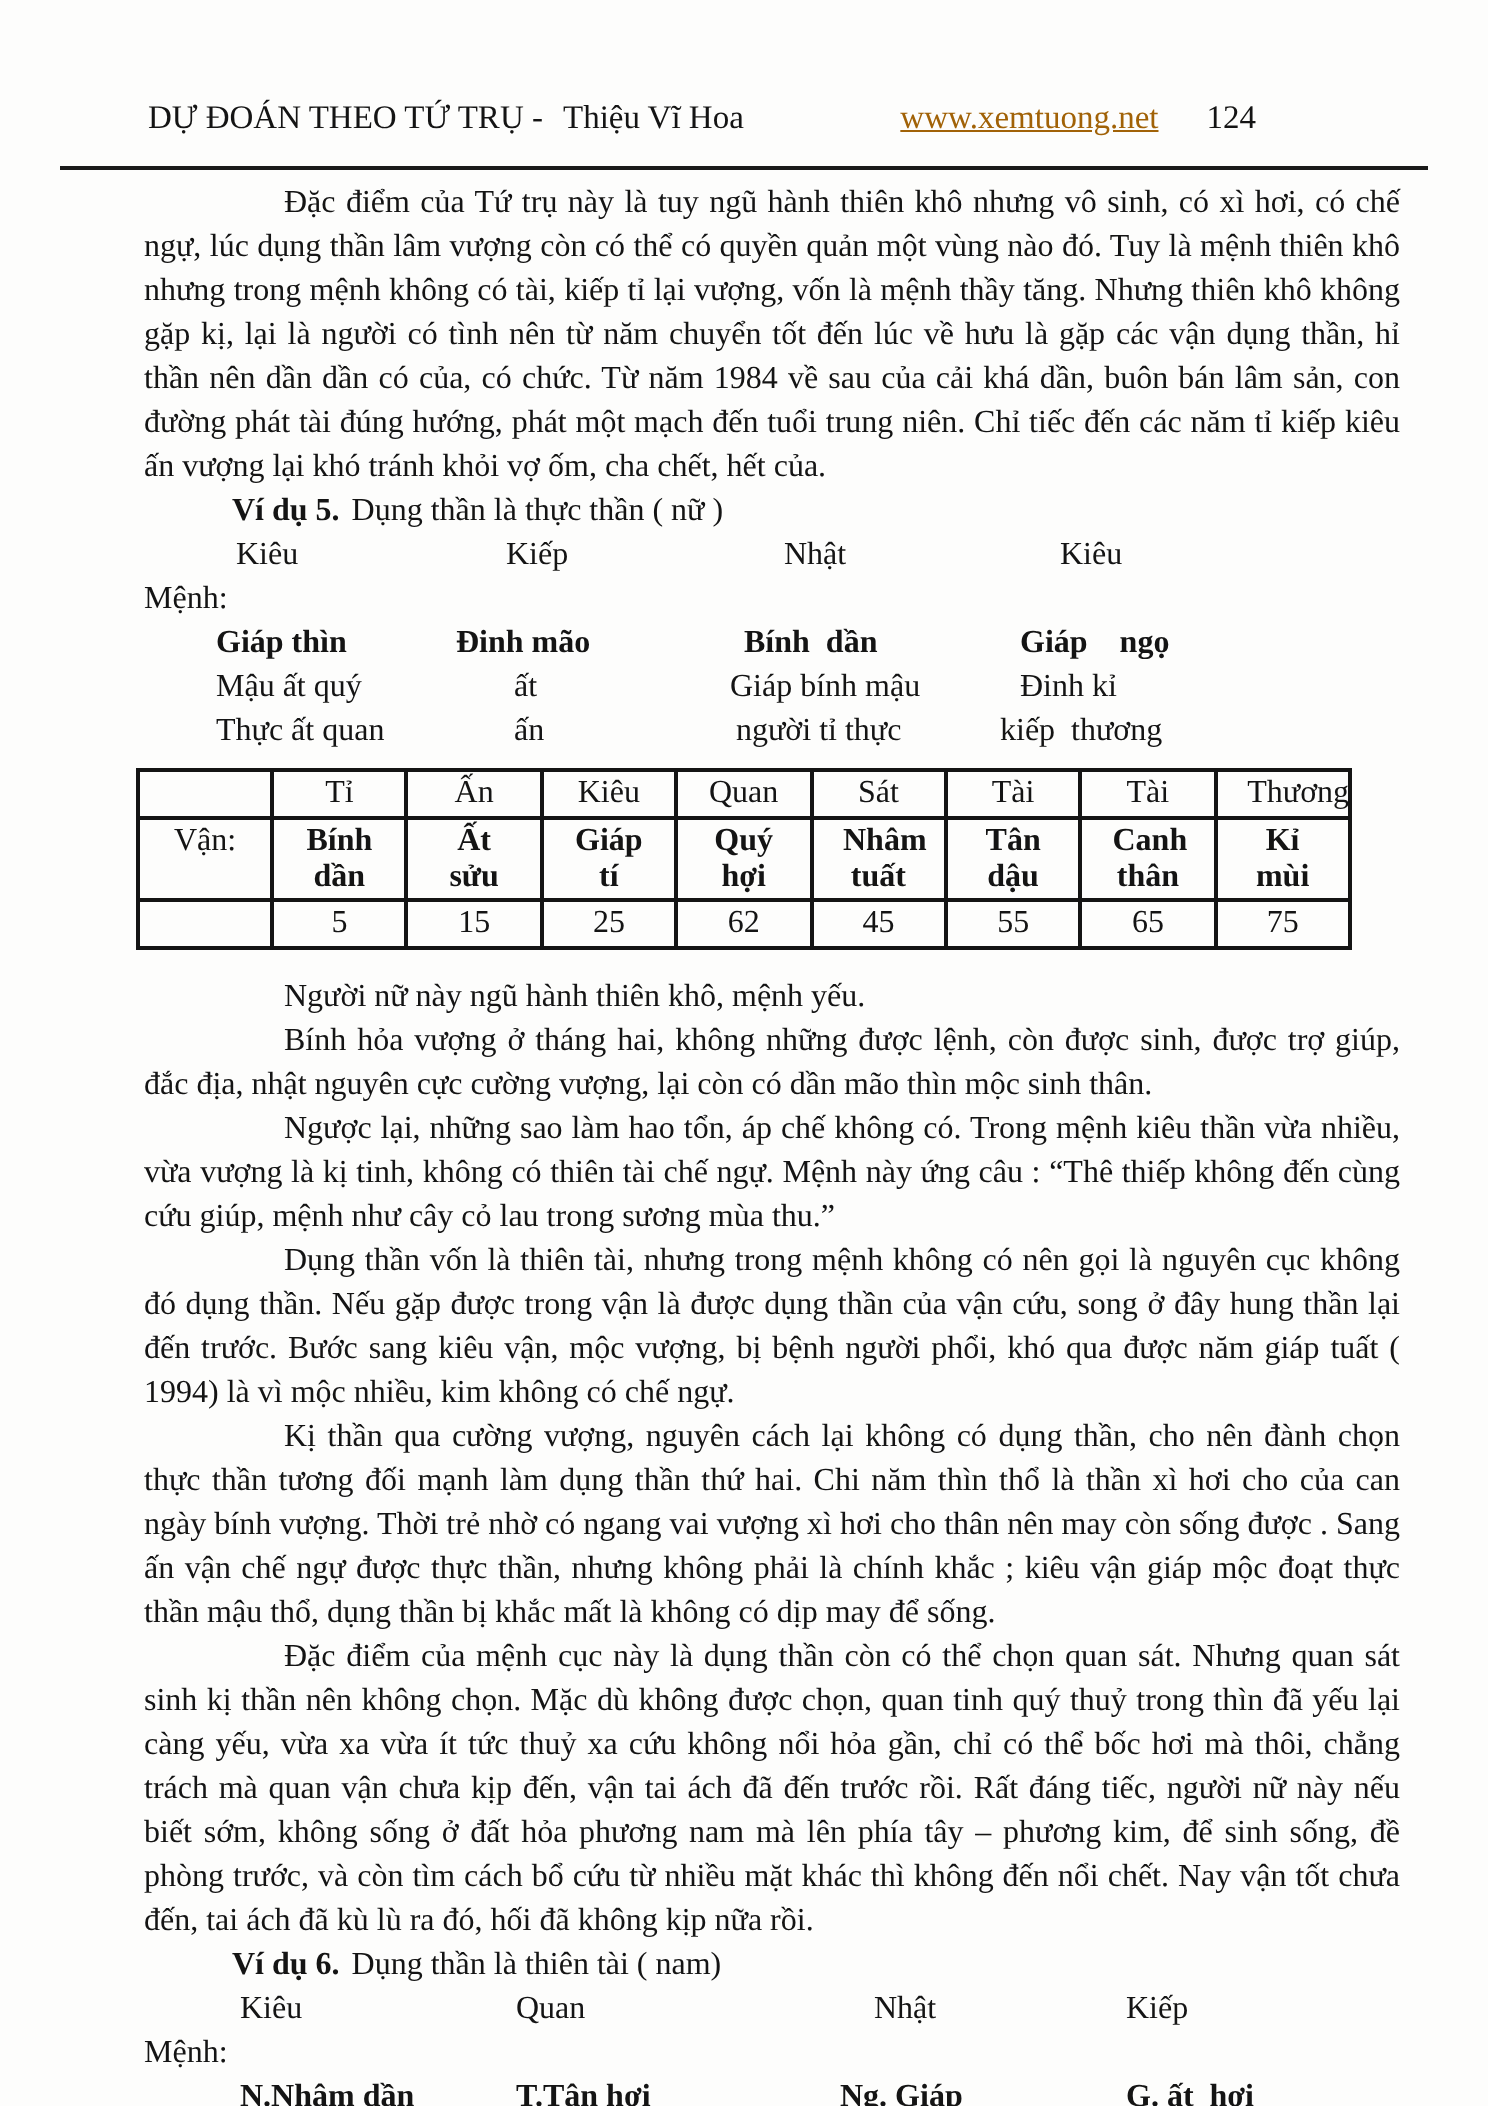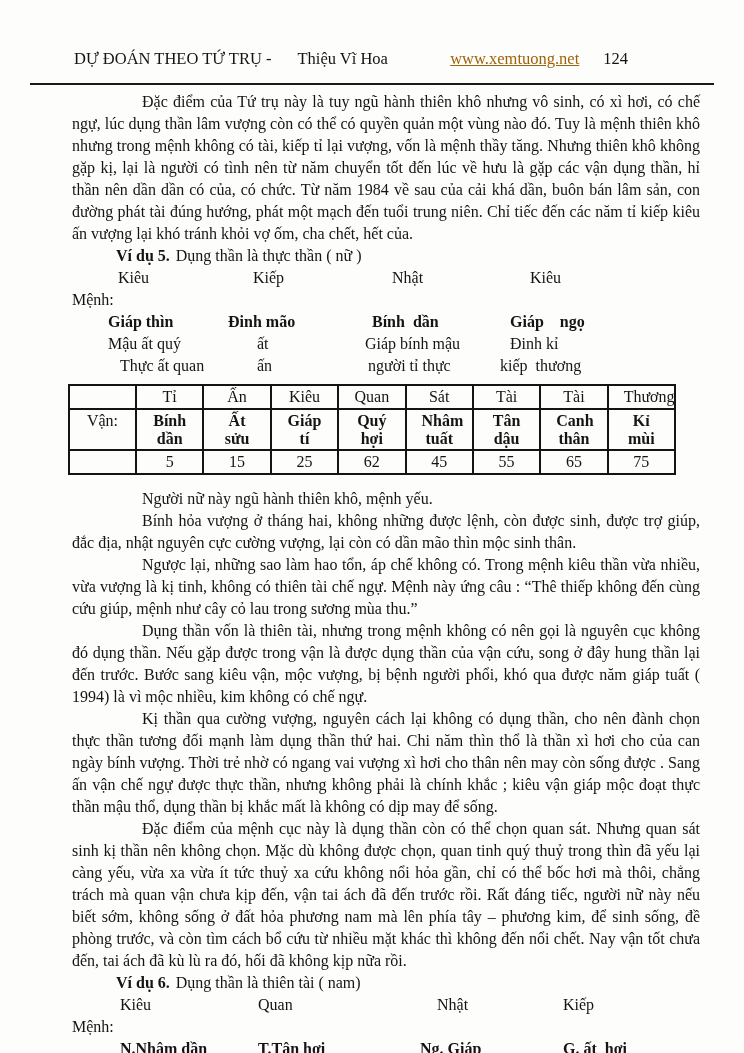--- a/index.html
+++ b/index.html
@@ -10,21 +10,21 @@
     font-size:16px;line-height:22px;
   }
   .page{width:744px;height:1053px;position:relative;}
   
   .hdr{
     margin:0 30px;padding:48px 40px 13px 44px;
     border-bottom:2px solid #1a1a1a;
     display:flex;align-items:baseline;
     font-size:16.5px;white-space:nowrap;
   }
-  .hdr .author{margin-left:26px;}
+  .hdr .author{margin-left:10px;}
   .hdr .site{margin-left:auto;text-decoration:underline;color:#a16207;}
   .hdr .pgnum{margin-left:24px;margin-right:46px;}
   
   main{padding:6px 44px 0 72px;}
   p.para{
     margin:0;text-align:justify;text-indent:70px;
     text-justify:inter-word;
   }
   .extitle{margin:0 0 0 44px;height:22px;}
   .extitle b{margin-right:6px;}
@@ -32,21 +32,21 @@
   
   .prow{position:relative;height:22px;}
   .prow span{position:absolute;top:0;white-space:pre;}
   .bold{font-weight:bold;}
   .g5 span:nth-child(1){left:46px;} .g5 span:nth-child(2){left:181px;}
   .g5 span:nth-child(3){left:320px;} .g5 span:nth-child(4){left:458px;}
   .p5 span:nth-child(1){left:36px;} .p5 span:nth-child(2){left:156px;}
   .p5 span:nth-child(3){left:300px;} .p5 span:nth-child(4){left:438px;}
   .s5 span:nth-child(1){left:36px;} .s5 span:nth-child(2){left:185px;}
   .s5 span:nth-child(3){left:293px;} .s5 span:nth-child(4){left:438px;}
-  .h5 span:nth-child(1){left:48px;} .h5 span:nth-child(2){left:185px;}
+  .h5 span:nth-child(1){left:36px;} .h5 span:nth-child(2){left:185px;}
   .h5 span:nth-child(3){left:296px;} .h5 span:nth-child(4){left:428px;}
   .g6 span:nth-child(1){left:48px;} .g6 span:nth-child(2){left:186px;}
   .g6 span:nth-child(3){left:365px;} .g6 span:nth-child(4){left:491px;}
   .p6 span:nth-child(1){left:48px;} .p6 span:nth-child(2){left:186px;}
   .p6 span:nth-child(3){left:348px;} .p6 span:nth-child(4){left:491px;}
   
   table.van{
     border-collapse:collapse;margin:7px 0 13px -4px;
     width:608px;table-layout:fixed;
   }

